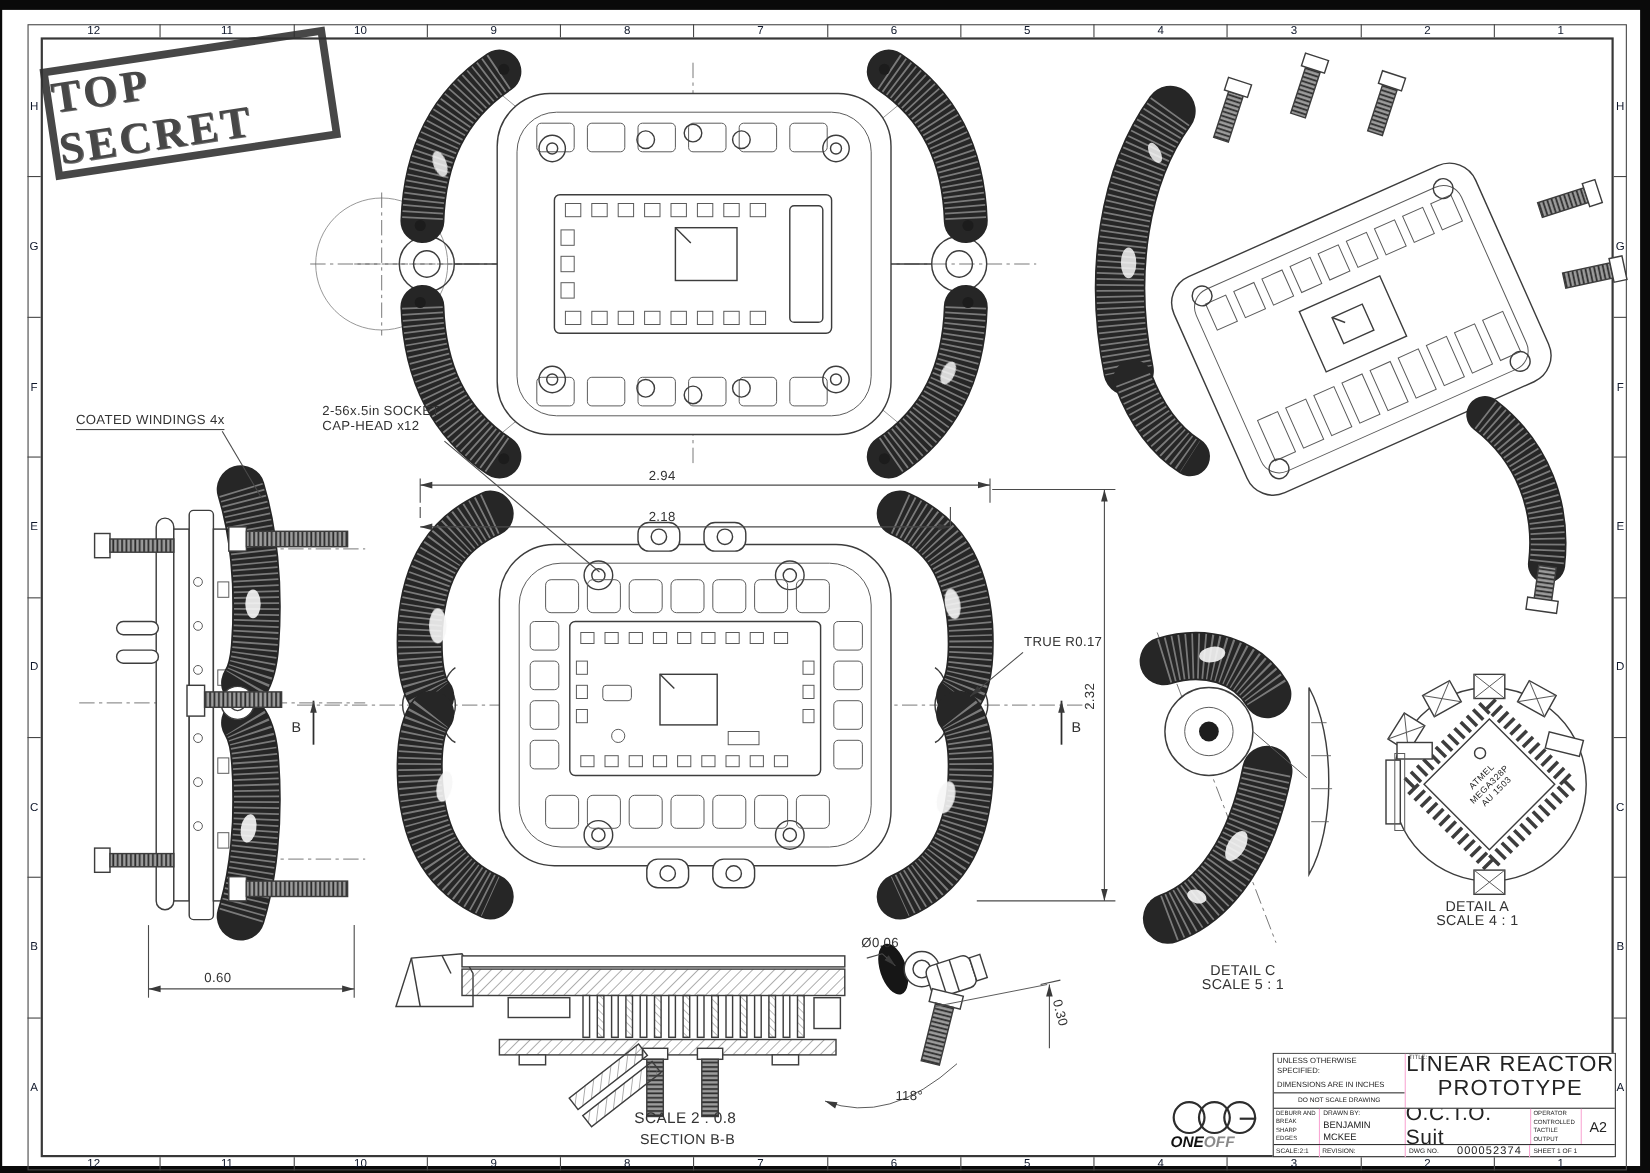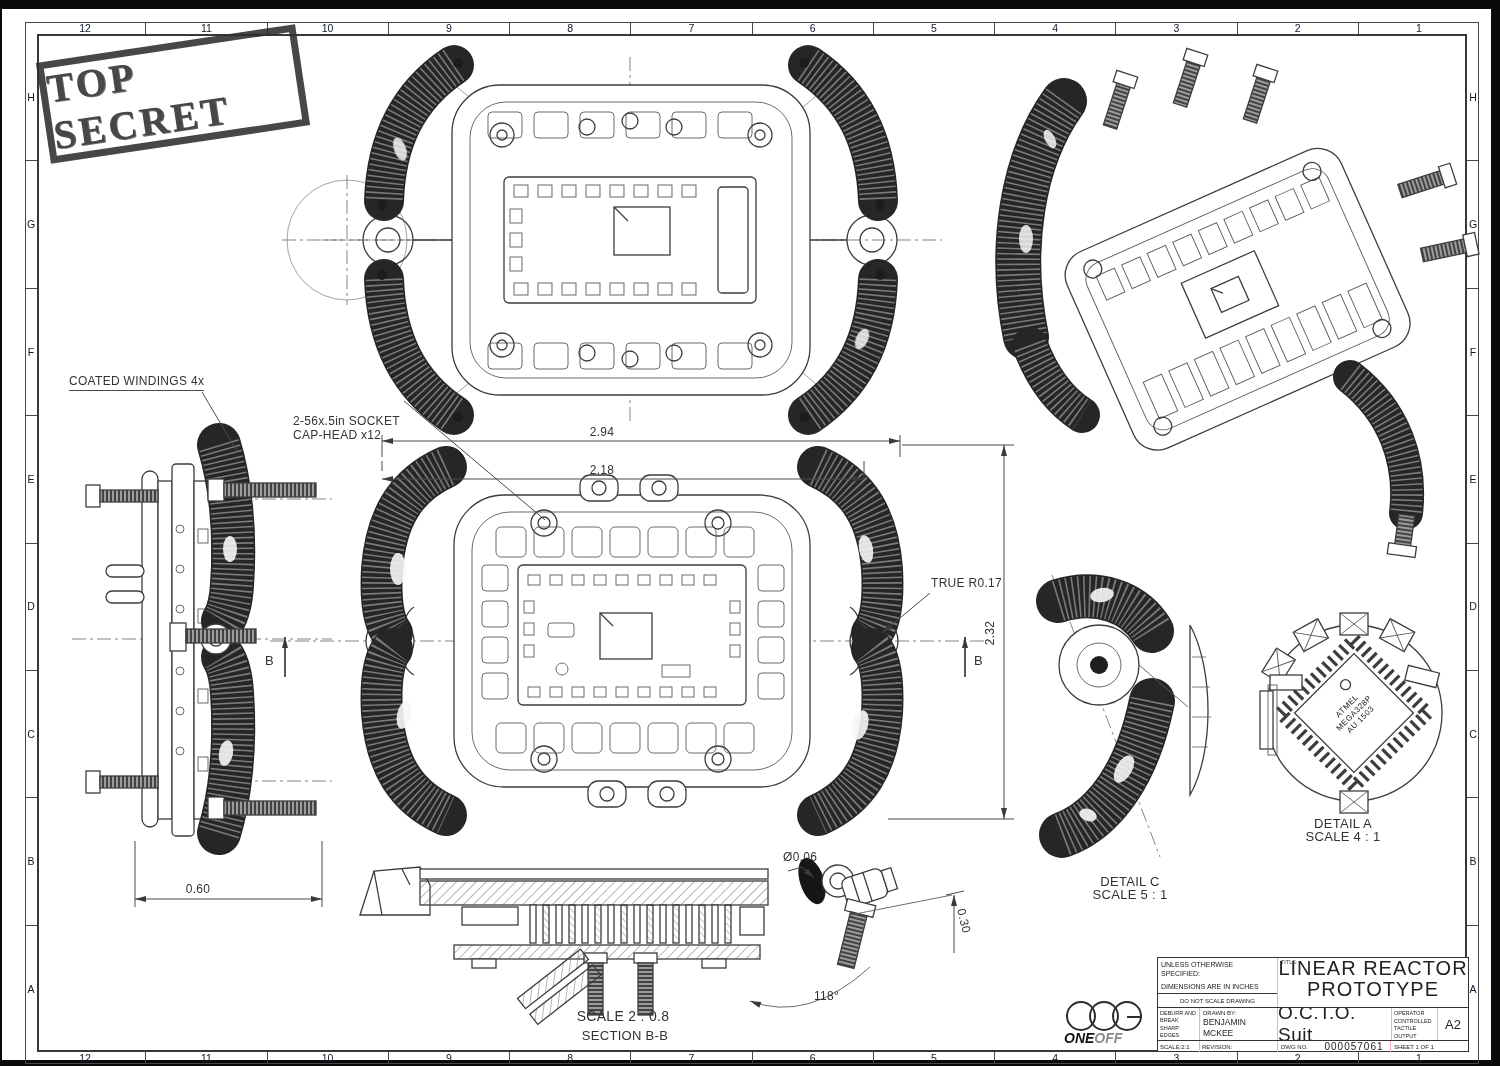--- a/index.html
+++ b/index.html
@@ -627,21 +627,21 @@
         <rect x="1258" y="682" width="13" height="58" fill="#fff"></rect>
         <rect x="1266" y="676" width="9" height="70" stroke="#5a5a5a" stroke-width=".9"></rect>
       </g>
 
     </g>
   </svg>
 
   <div id="stamp">TOP SECRET</div>
 
   <div class="lb u" style="left:67px;top:366px;">COATED WINDINGS 4x</div>
-  <div class="lb" style="left:291px;top:358px;margin-top:48px;">
+  <div class="lb" style="left:291px;top:358px;">
     <div>2-56x.5in SOCKET</div>
     <div>CAP-HEAD x12</div>
   </div>
   <div class="lb ctr" style="left:600px;top:417px;">2.94</div>
   <div class="lb ctr" style="left:600px;top:455px;">2.18</div>
   <div class="lb" style="left:929px;top:568px;">TRUE R0.17</div>
   <div class="lb rot-90" style="left:989px;top:624px;">2.32</div>
   <div class="lb" style="left:263px;top:645px;font-size:13px;">B</div>
   <div class="lb" style="left:972px;top:645px;font-size:13px;">B</div>
   <div class="lb ctr" style="left:196px;top:874px;">0.60</div>
@@ -705,19 +705,19 @@
         <div>TACTILE</div>
         <div>OUTPUT</div>
       </div>
       <div class="c tb-size">A2</div>
     </div>
     <div class="r3">
       <div class="c tb-scale">SCALE:2:1</div>
       <div class="c tb-rev">REVISION:</div>
       <div class="c tb-dwg">
         <span>DWG NO.</span>
-        <span class="no">000057061</span>
+        <span class="no">000052374</span>
       </div>
       <div class="c tb-sheet">SHEET 1 OF 1</div>
     </div>
   </div>
 
 </div>
 
 </body></html>

